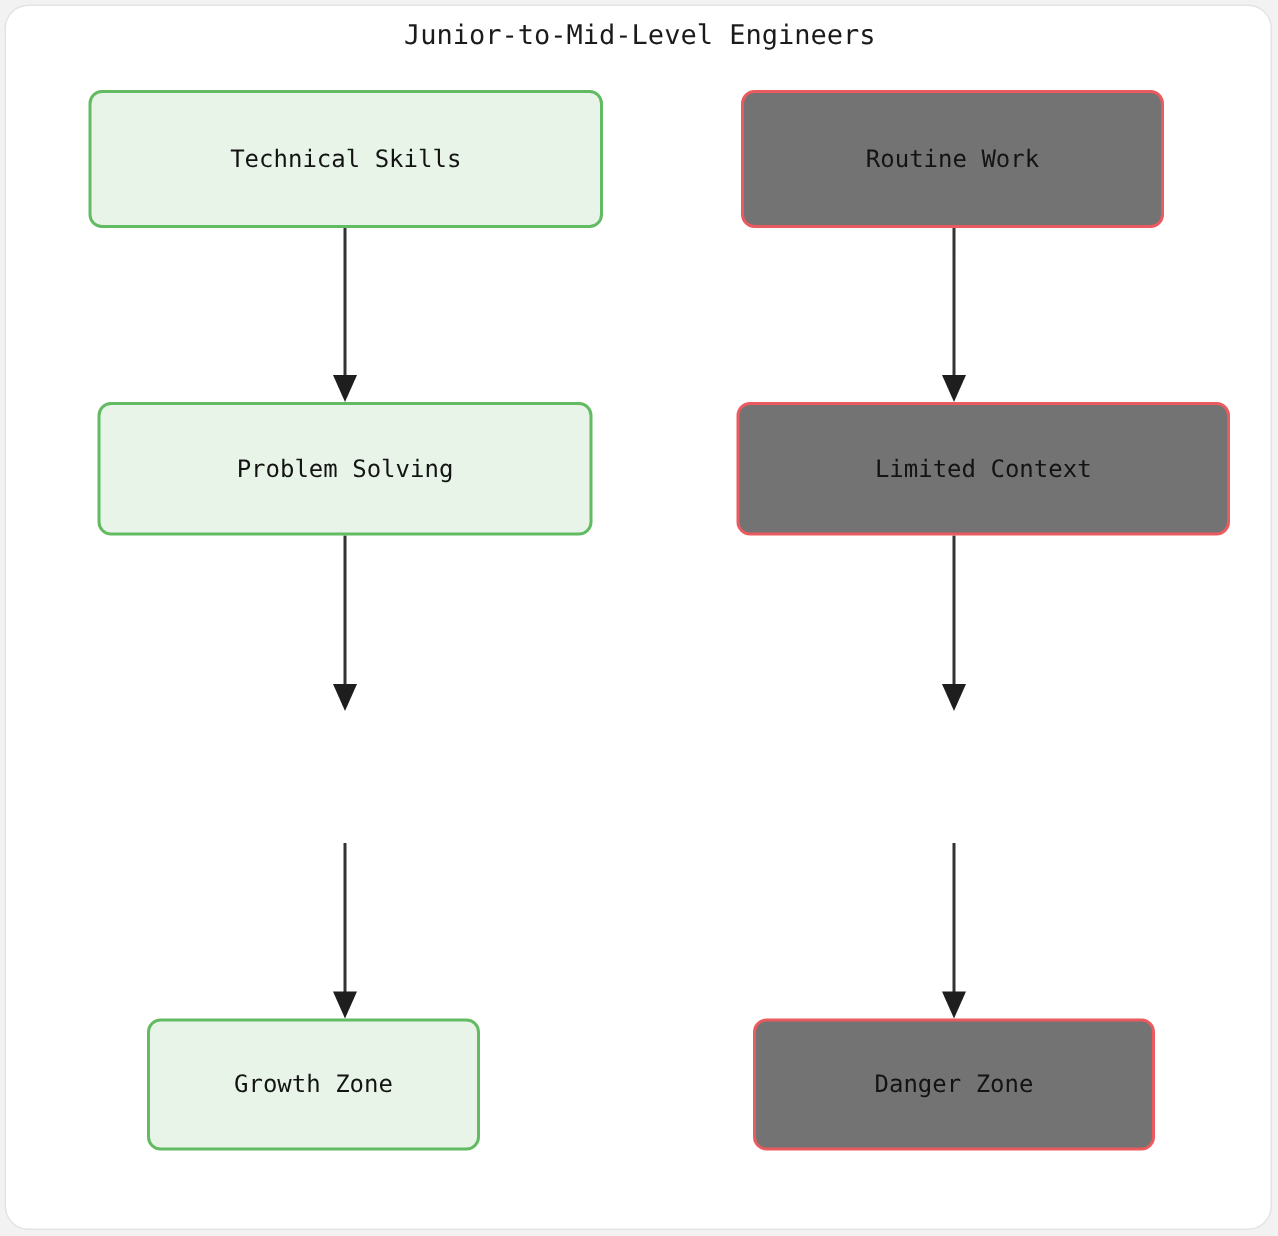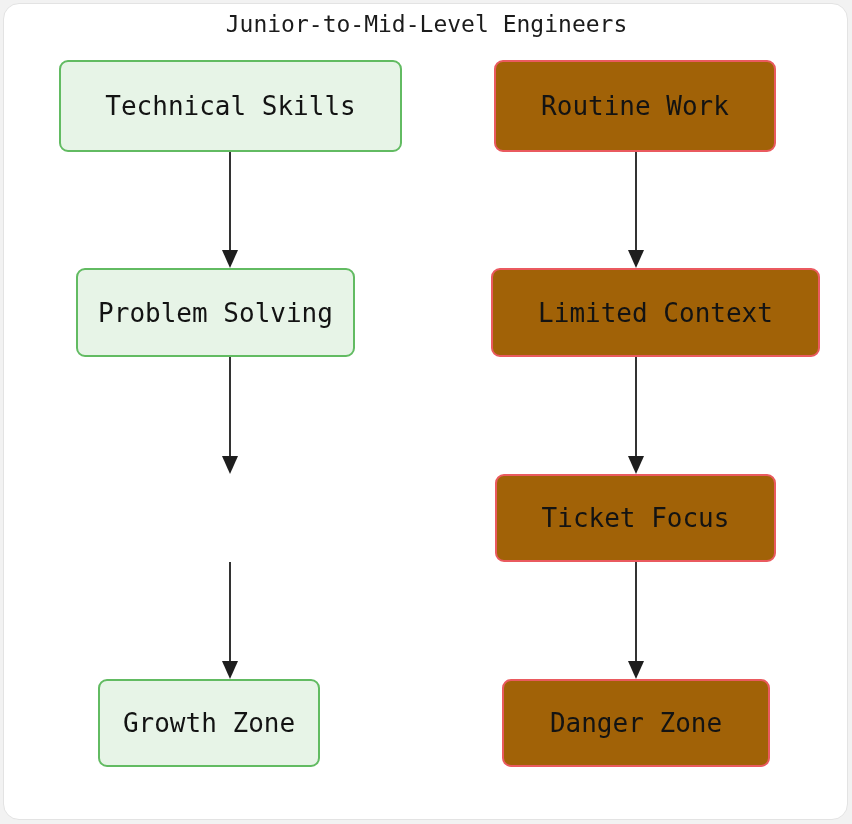--- a/index.html
+++ b/index.html
@@ -26,47 +26,47 @@
     box-sizing: border-box;
     overflow: hidden;
   }
 
   #diagram-title {
     position: absolute;
     left: 0;
     top: 5px;
     width: 845px;
     text-align: center;
-    font-size: 23px;
+    font-size: 18px;
     line-height: 30px;
     color: #1b1b1b;
     letter-spacing: 0px;
     white-space: nowrap;
   }
 
   .node {
     position: absolute;
     box-sizing: border-box;
     border-width: 2px;
     border-style: solid;
     border-radius: 9px;
     display: flex;
     align-items: center;
     justify-content: center;
-    font-size: 26px;
+    font-size: 16px;
     line-height: 26px;
     color: #131313;
     white-space: nowrap;
   }
   .node.green {
     background: #e7f4e7;
     border-color: #62bb62;
   }
   .node.red {
-    background: #a16207;
+    background: #737373;
     border-color: #ea5a5f;
   }
 
   .edge {
     position: absolute;
     overflow: visible;
   }
   .edge line {
     stroke: #333333;
     stroke-width: 2;
@@ -104,33 +104,30 @@
     <polygon points="632,470 624,452 640,452"></polygon>
   </svg>
   <svg class="edge" style="left:0; top:0; width:845px; height:817px;">
     <line x1="632" y1="558" x2="632" y2="663"></line>
     <polygon points="632,675 624,657 640,657"></polygon>
   </svg>
 
   <div class="node green" style="left:55px; top:56px; width:343px; height:92px;">
     <span>Technical Skills</span>
   </div>
-  <div class="node green" style="left:72px; top:264px; width:279px; height:89px;">
+  <div class="node green" style="left:61px; top:264px; width:330px; height:89px;">
     <span>Problem Solving</span>
   </div>
   <div class="node green" style="left:94px; top:675px; width:222px; height:88px;">
     <span>Growth Zone</span>
   </div>
 
   <div class="node red" style="left:490px; top:56px; width:282px; height:92px;">
     <span>Routine Work</span>
   </div>
   <div class="node red" style="left:467px; top:264px; width:329px; height:89px;margin-left:20px;">
     <span>Limited Context</span>
   </div>
-  <div class="node red" style="left:491px; top:470px; width:281px; height:88px;">
-    <span>Ticket Focus</span>
-  </div>
   <div class="node red" style="left:498px; top:675px; width:268px; height:88px;">
     <span>Danger Zone</span>
   </div>
 
 </div>
 
 </body></html>

